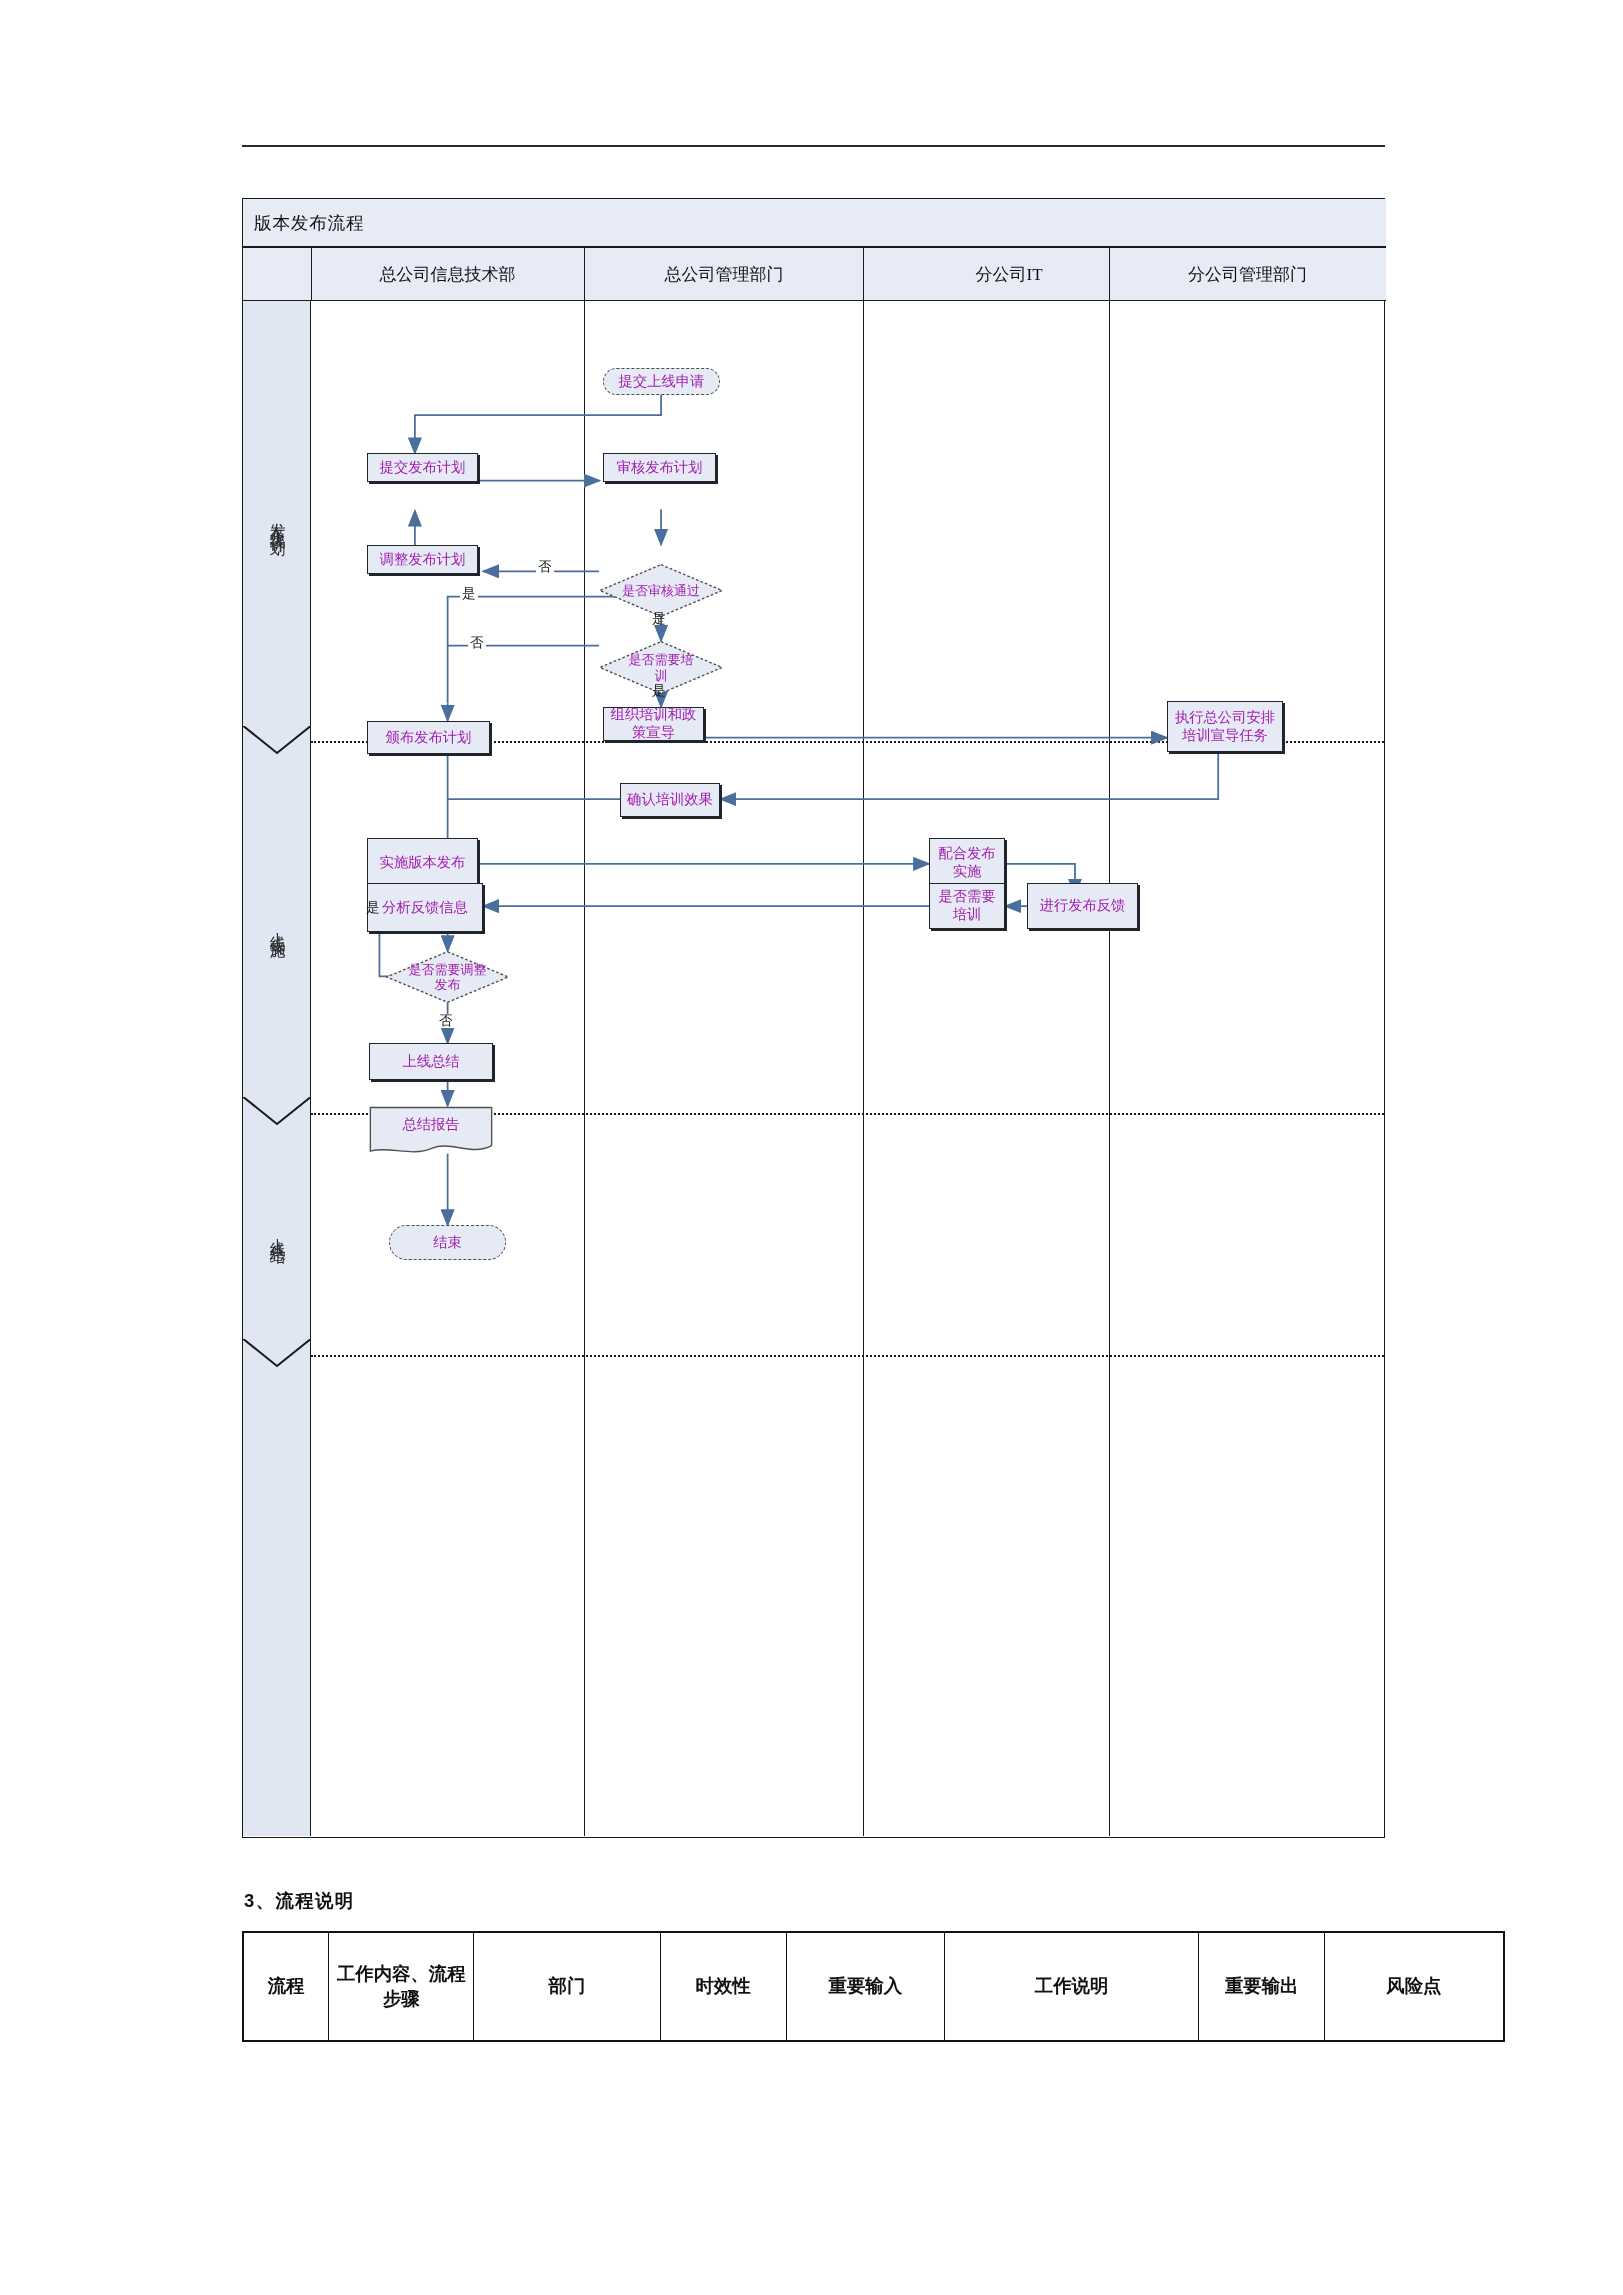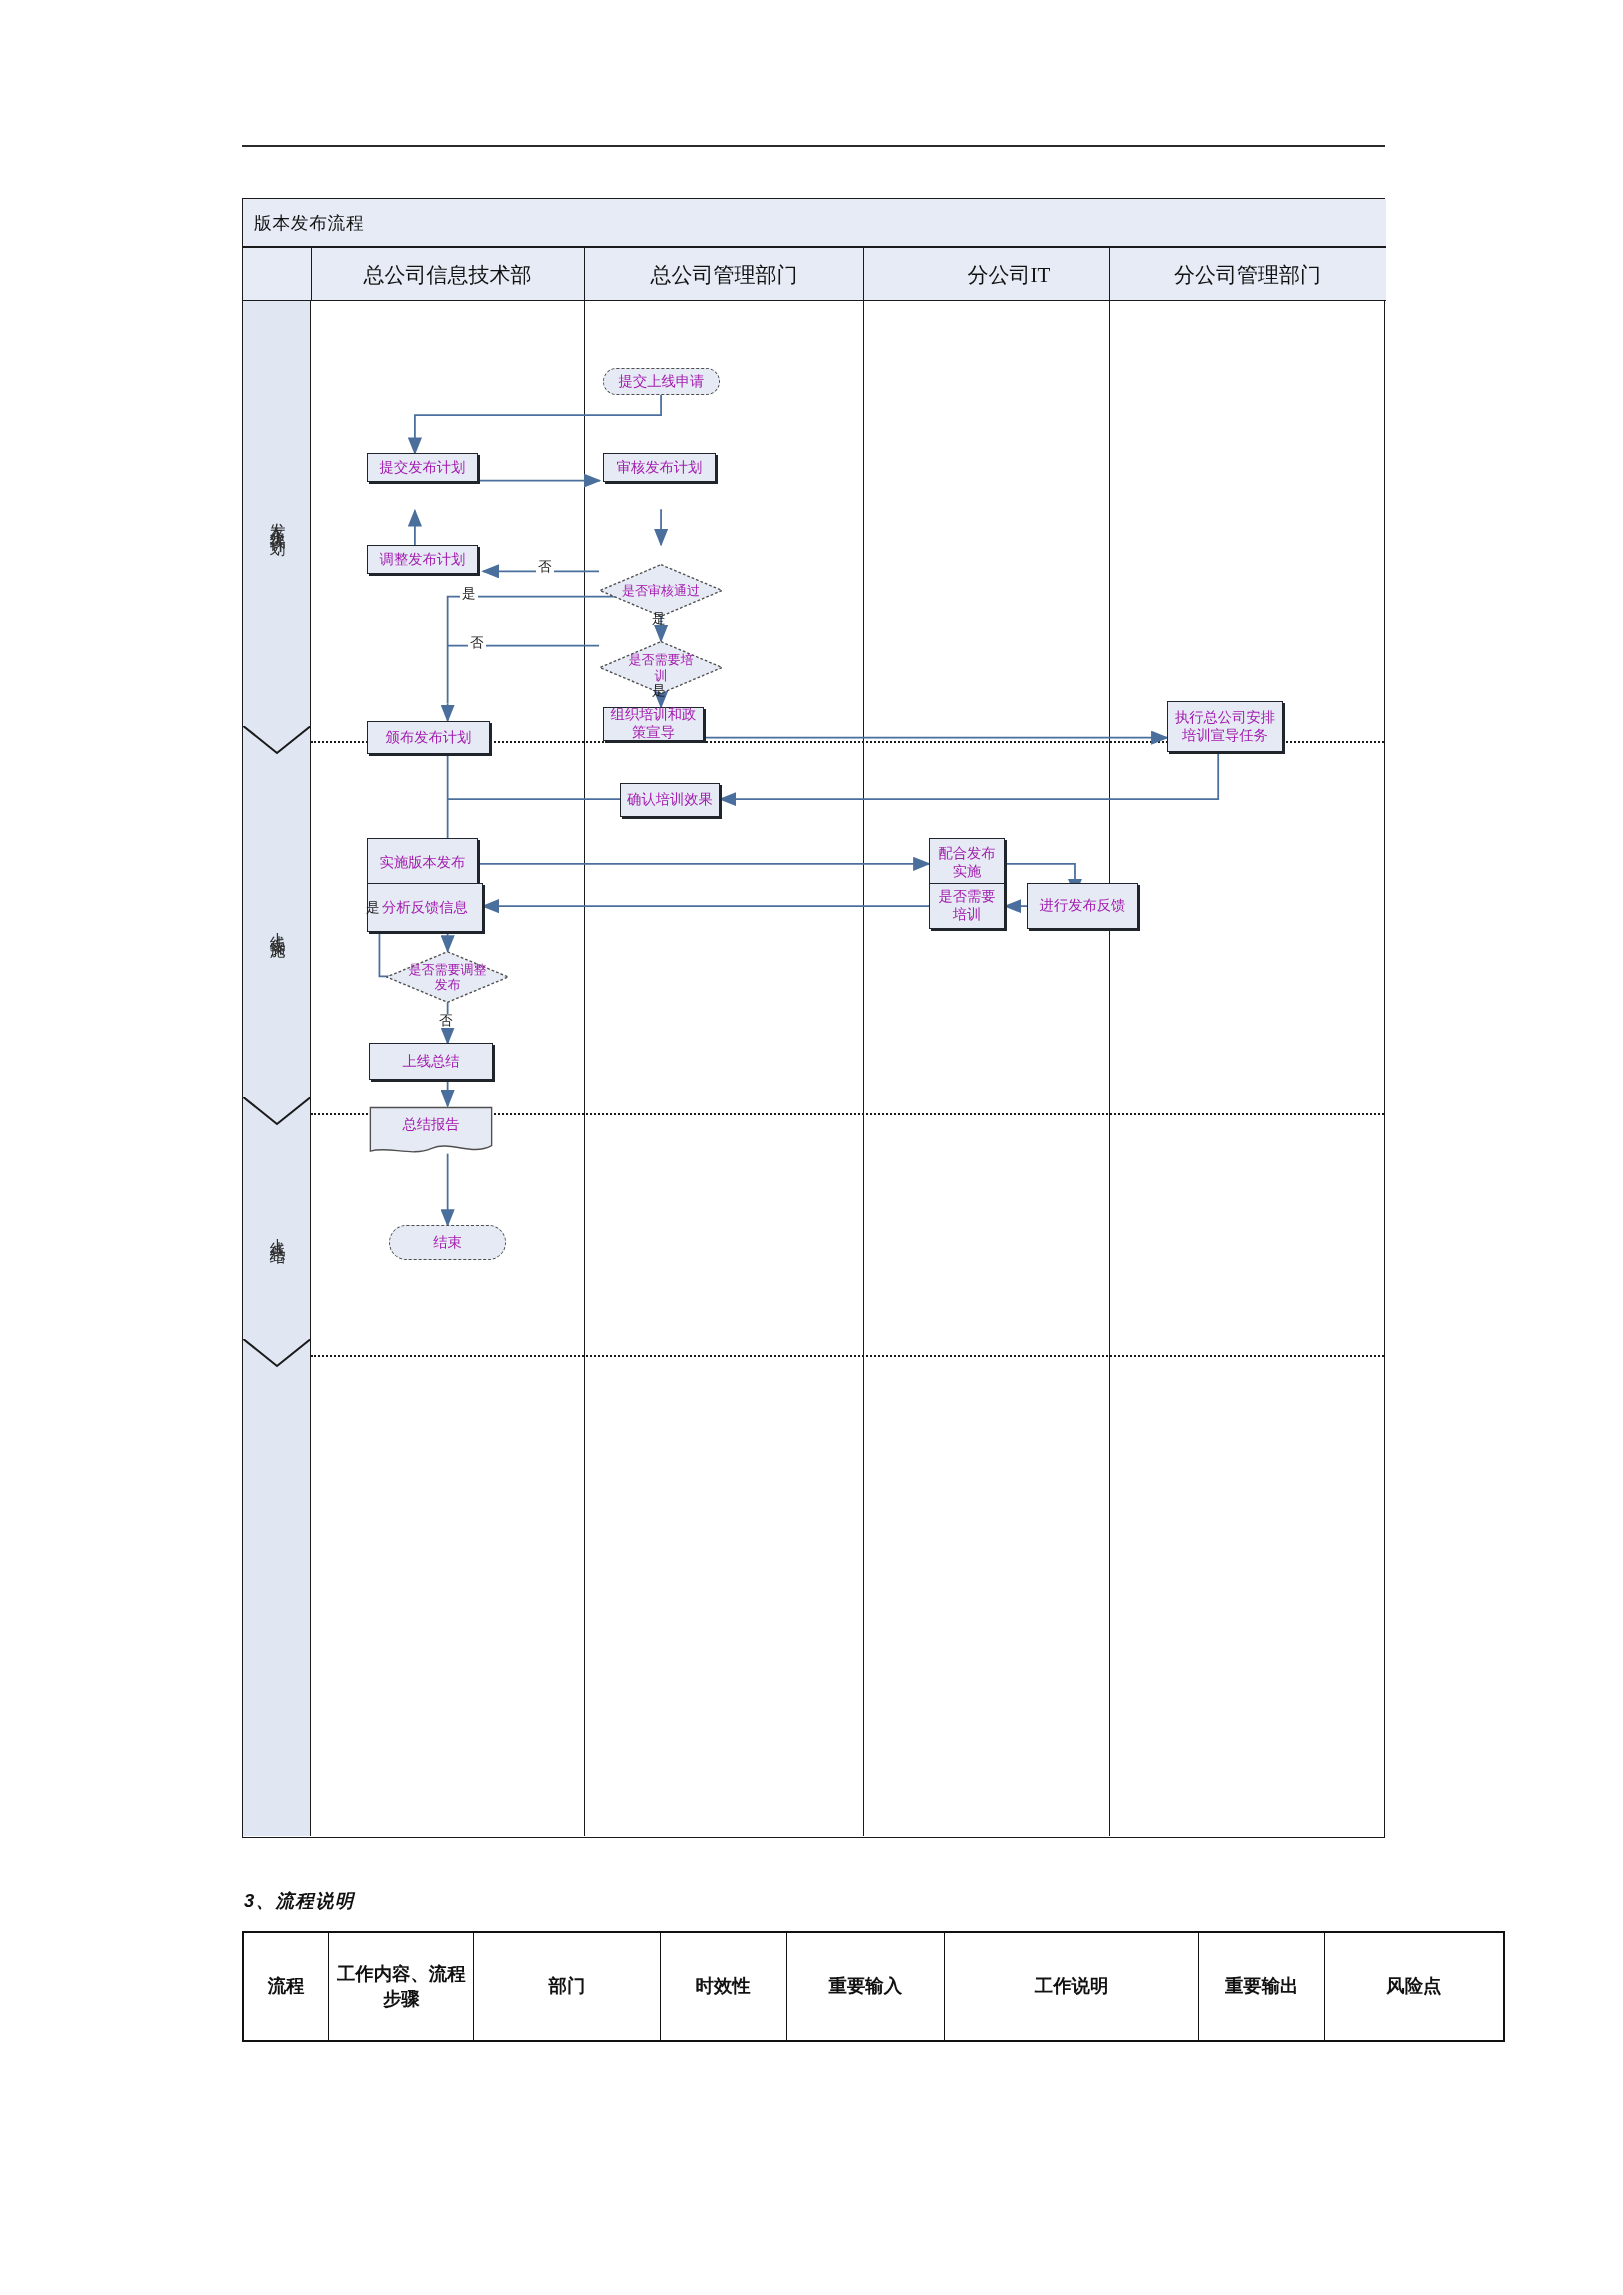--- a/index.html
+++ b/index.html
@@ -16,21 +16,21 @@
         border:1.4px solid #1a1a1a;background:#ffffff;box-sizing:border-box;}
 
   .swim-title{position:absolute;left:0;top:0;width:1143px;height:49px;
               background:#e6ebf5;border-bottom:2.7px solid #1a1a1a;box-sizing:border-box;}
   .swim-title span{position:absolute;left:11px;top:50%;transform:translateY(-50%);
                    font-size:17.7px;letter-spacing:0.7px;}
 
   .hdr-row{position:absolute;left:0;top:49px;width:1143px;height:53px;
            background:#e6ebf5;border-bottom:1.4px solid #1a1a1a;box-sizing:border-box;}
   .hdr-cell{position:absolute;top:0;height:53px;display:flex;align-items:center;
-            justify-content:center;font-size:21px;box-sizing:border-box;}
+            justify-content:center;font-size:17px;box-sizing:border-box;}
   .hdr-sep{position:absolute;top:0;width:0;height:53px;border-left:1.4px solid #1a1a1a;}
 
   
   .phase-col{position:absolute;left:0;top:102px;width:68px;height:1535px;
              background:#e0e7f3;border-right:1.4px solid #1a1a1a;box-sizing:border-box;}
   .phase{position:absolute;left:0;width:68px;overflow:visible;}
   .phase-label{position:absolute;left:0;top:0;width:68px;height:100%;
                display:flex;align-items:center;justify-content:center;}
   .phase-label b{writing-mode:vertical-rl;font-weight:normal;font-size:15.7px;
                  letter-spacing:3.4px;white-space:nowrap;color:#2c2c2c;}
@@ -59,21 +59,21 @@
 
   
   .conn{position:absolute;left:0;top:0;width:1143px;height:1640px;
         pointer-events:none;overflow:visible;}
   .lbl{position:absolute;font-size:13.6px;color:#1a1a1a;background:#ffffff;
        padding:0 2px;line-height:1;}
   .lbl.v{background:transparent;}
 
   
   .sec-title{position:absolute;left:244px;top:1888px;font-size:18.4px;font-weight:bold;
-             font-family:"Liberation Sans","DejaVu Sans",sans-serif;letter-spacing:1.4px;font-style:italic;}
+             font-family:"Liberation Sans","DejaVu Sans",sans-serif;letter-spacing:1.4px;}
   table.spec{position:absolute;left:242px;top:1931px;width:1203px;
              border-collapse:collapse;table-layout:fixed;}
   table.spec th{border:1.4px solid #111;font-size:18.4px;font-weight:bold;
                 font-family:"Liberation Serif","DejaVu Serif",serif;
                 height:102px;vertical-align:middle;text-align:center;padding:2.7px 4.1px;
                 line-height:1.35;}
   table.spec{border:2px solid #111;}
 </style>
 </head>
 <body>

